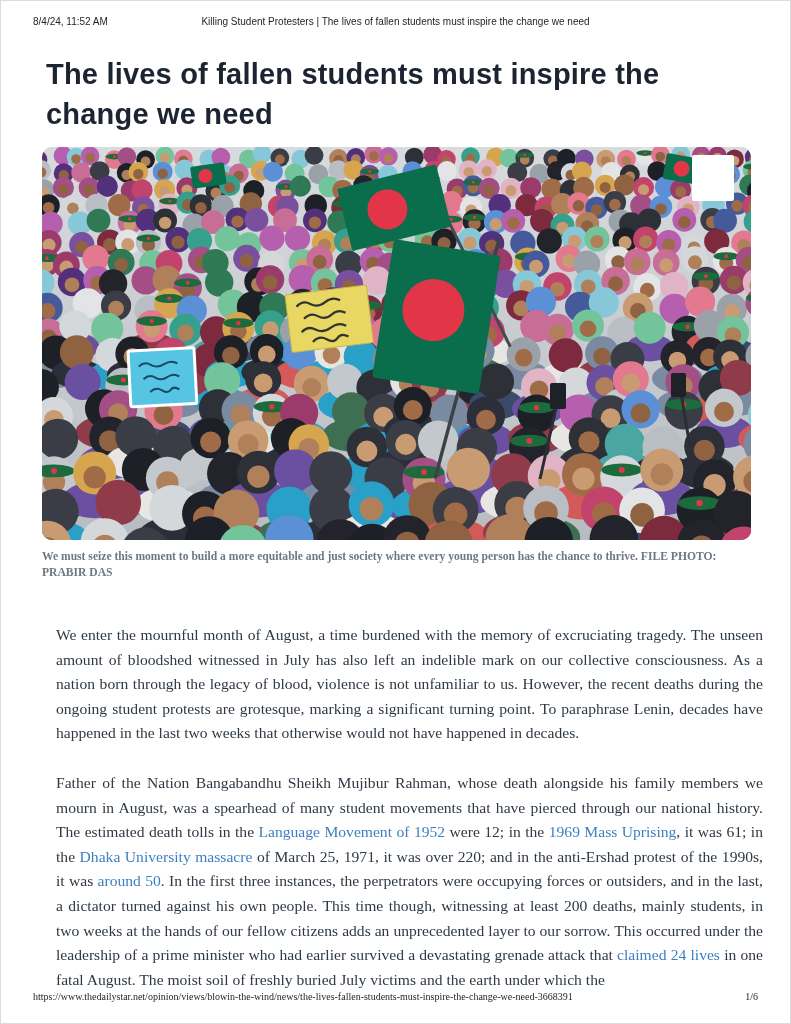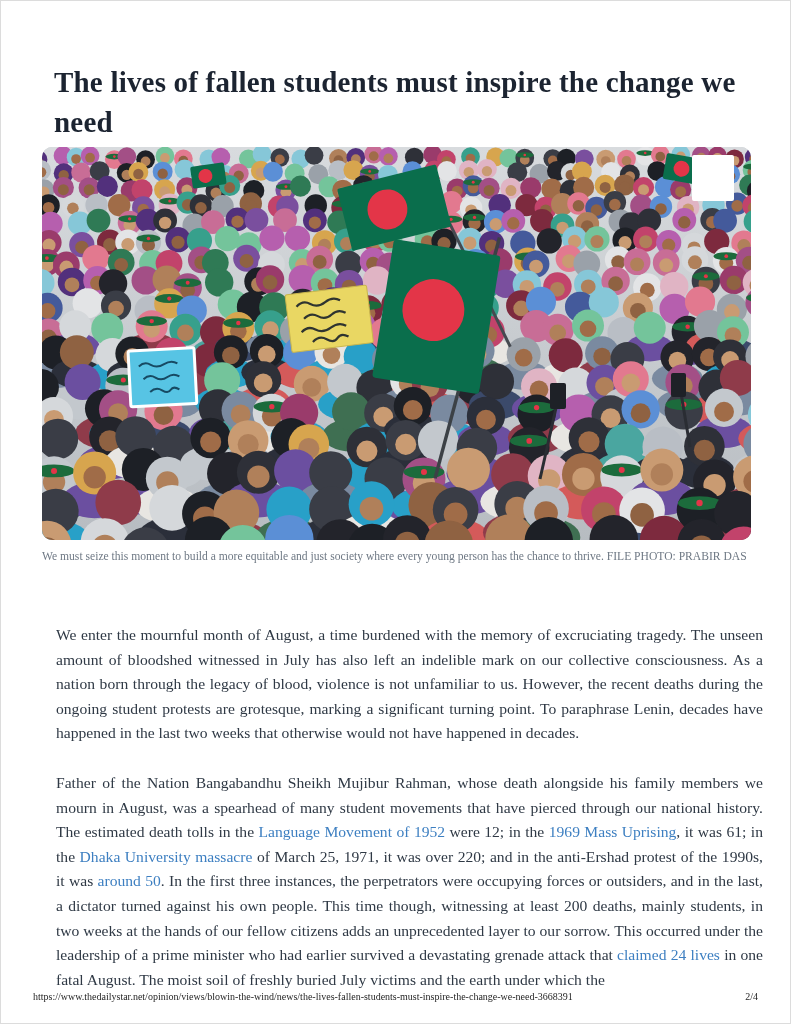--- a/index.html
+++ b/index.html
@@ -8,53 +8,57 @@
     box-shadow:inset 0 0 0 1px #dcdcdc;overflow:hidden;
     font-family:"Liberation Serif",serif;
   }
   .print-header{
     position:absolute;top:16px;left:33px;right:33px;height:14px;
     font-family:"Liberation Sans",sans-serif;font-size:10px;color:#1f1f1f;
     text-align:center;
   }
   .ph-date{position:absolute;left:0;top:0;}
   .headline{
-    position:absolute;top:50px;left:42px;width:707px;margin:12px;
-    font-family:Liberation Serif, serif;font-weight:700;
+    position:absolute;top:50px;left:42px;width:707px;margin:4px;
+    font-family:Liberation Sans, sans-serif;font-weight:700;
     font-size:29px;line-height:40px;color:var(--headline,#1c2431);
     letter-spacing:.2px;
   }
   .photo{
     position:absolute;top:147px;left:42px;width:709px;height:393px;margin:0;
     border-radius:10px;overflow:hidden;background:#c9cdd2;
   }
   .photo svg{display:block;width:709px;height:393px;}
   .caption{
     position:absolute;top:549px;left:42px;width:707px;
-    font-size:11.6px;line-height:15.5px;color:var(--caption,#6e7884);
+    font-size:11.6px;line-height:15.5px;color:var(--caption,#6e7884);font-weight:bold;
   }
   .body-para{
     position:absolute;left:42px;width:707px;margin:14px;
     font-size:15.6px;line-height:24.6px;color:var(--body,#2f3945);
     text-align:justify;
   }
   .p1{top:609px;}
   .p2{top:757px;}
   .body-link{color:var(--link,#3d7fc1);cursor:pointer;font-family:Liberation Serif, serif;}
   .print-footer{
     position:absolute;top:991px;left:33px;right:33px;
     font-family:Liberation Serif, serif;font-size:10px;color:#1f1f1f;
     display:flex;justify-content:space-between;
   }
 </style>
 </head>
 <body>
 
 <div class="page">
 
+  <div class="print-header">
+    <span class="ph-date">8/4/24, 11:52 AM</span>
+    <span class="ph-title">Killing Student Protesters | The lives of fallen students must inspire the change we need</span>
+  </div>
 
   <h1 class="headline">The lives of fallen students must inspire the change we need</h1>
 
   <figure class="photo">
     <svg id="crowd" viewBox="0 0 709 393">
         <defs>
           <linearGradient id="bgGrad" x1="0" y1="0" x2="0" y2="1">
             <stop offset="0" stop-color="#d8dbde"></stop>
             <stop offset="1" stop-color="#b7bcc1"></stop>
           </linearGradient>
@@ -988,16 +992,16 @@
   </figure>
 
   <div class="caption">We must seize this moment to build a more equitable and just society where every young person has the chance to thrive. FILE PHOTO: PRABIR DAS</div>
 
   <p class="body-para p1"><span>We enter the mournful month of August, a time burdened with the memory of excruciating tragedy. The unseen amount of bloodshed witnessed in July has also left an indelible mark on our collective consciousness. As a nation born through the legacy of blood, violence is not unfamiliar to us. However, the recent deaths during the ongoing student protests are grotesque, marking a significant turning point. To paraphrase Lenin, decades have happened in the last two weeks that otherwise would not have happened in decades.</span></p>
 
   <p class="body-para p2"><span>Father of the Nation Bangabandhu Sheikh Mujibur Rahman, whose death alongside his family members we mourn in August, was a spearhead of many student movements that have pierced through our national history. The estimated death tolls in the </span><span class="body-link">Language Movement of 1952</span><span> were 12; in the </span><span class="body-link">1969 Mass Uprising</span><span>, it was 61; in the </span><span class="body-link">Dhaka University massacre</span><span> of March 25, 1971, it was over 220; and in the anti-Ershad protest of the 1990s, it was </span><span class="body-link">around 50</span><span>. In the first three instances, the perpetrators were occupying forces or outsiders, and in the last, a dictator turned against his own people. This time though, witnessing at least 200 deaths, mainly students, in two weeks at the hands of our fellow citizens adds an unprecedented layer to our sorrow. This occurred under the leadership of a prime minister who had earlier survived a devastating grenade attack that </span><span class="body-link">claimed 24 lives</span><span> in one fatal August. The moist soil of freshly buried July victims and the earth under which the</span></p>
 
   <div class="print-footer">
     <span>https://www.thedailystar.net/opinion/views/blowin-the-wind/news/the-lives-fallen-students-must-inspire-the-change-we-need-3668391</span>
-    <span>2/4</span>
+    <span>1/6</span>
   </div>
 
 </div>
 
 </body></html>

